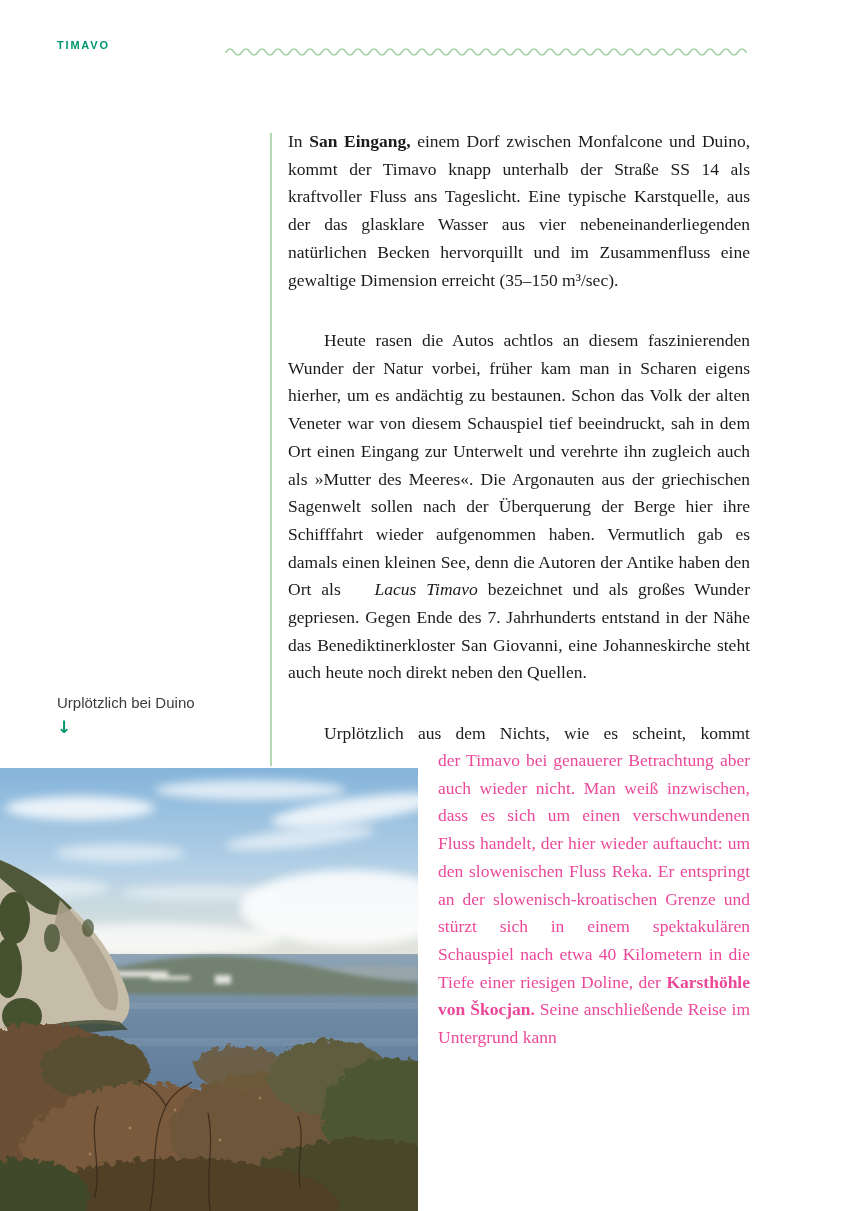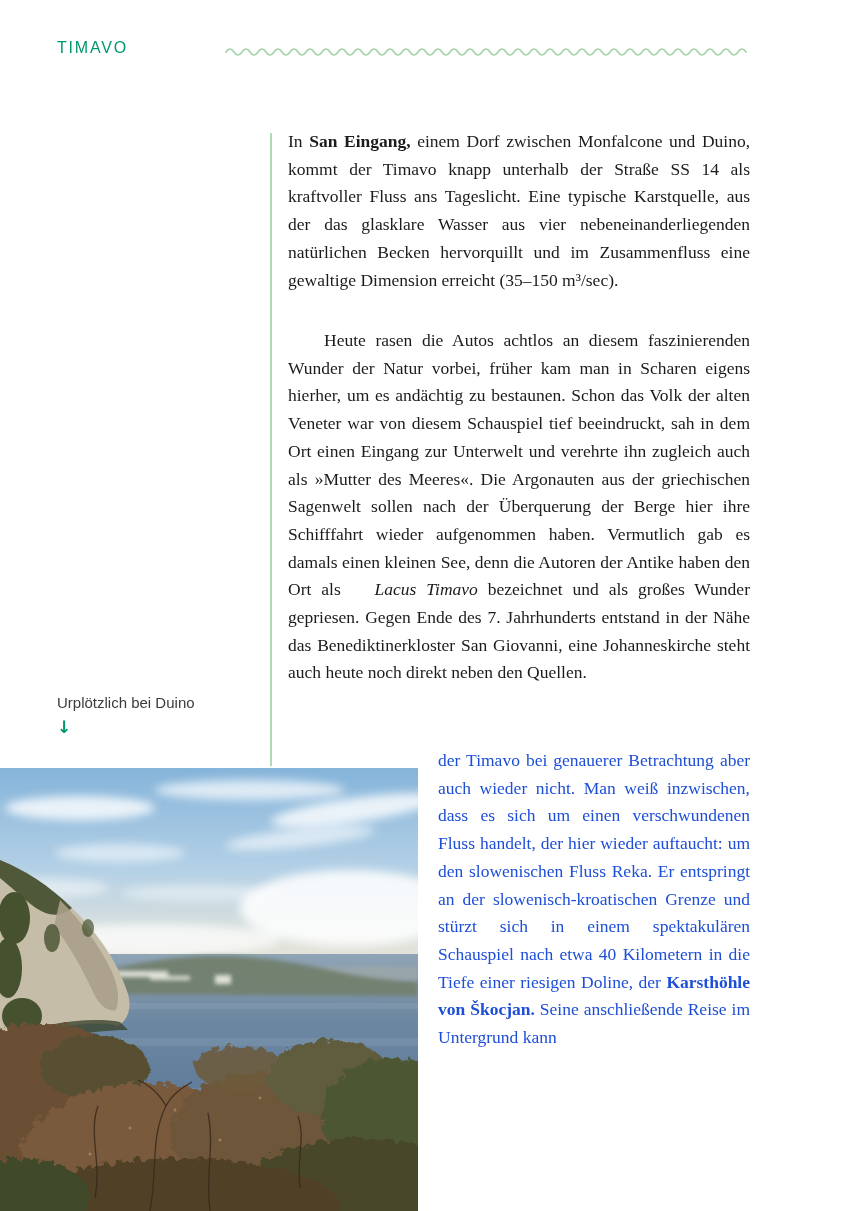--- a/index.html
+++ b/index.html
@@ -5,21 +5,21 @@
   html, body { margin: 0; padding: 0; background: #ffffff; }
   .page {
     position: relative; width: 857px; height: 1211px;
     background: #ffffff; overflow: hidden;
     font-family: "Liberation Serif", serif;
   }
   
   .running-head {
     position: absolute; left: 57px; top: 39px;
     font-family: "Liberation Sans", sans-serif;
-    font-weight: normal; font-size: 16px; letter-spacing: 1.8px;
+    font-weight: bold; font-size: 11px; letter-spacing: 1.8px;
     color: #00966e;
   }
   .wave { position: absolute; left: 225px; top: 44px; width: 522px; height: 14px; }
   
   .vrule {
     position: absolute; left: 270px; top: 133px; width: 2px; height: 633px;
     background: #b2d8b4;
   }
   
   .col-main {
@@ -30,21 +30,21 @@
   .col-main p { margin: 0 0 5px 0; overflow: hidden; }
   .p1 { height: 194px; }
   .p2 { height: 388px; }
   .p3-intro { height: 28px; text-align-last: justify; }
   .ind { text-indent: 36px; }
   .col-main b, .col-wrap b { font-weight: bold; }
   .col-main i { font-style: italic; margin-left: 24px; }
   
   .col-wrap {
     position: absolute; left: 438px; top: 747px; width: 312px; height: 333px;
-    font-size: 17.5px; line-height: 27.7px; color: #1d4ed8;
+    font-size: 17.5px; line-height: 27.7px; color: #ec4899;
     text-align: justify; hyphens: auto; -webkit-hyphens: auto; overflow: hidden;
   }
   .col-wrap p { margin: 0; }
   
   .caption {
     position: absolute; left: 57px; top: 693px;
     font-family: "Liberation Sans", sans-serif;
     font-size: 15px; color: #3c3c3c; line-height: 20px;
   }
   .caption .arrow {
@@ -63,20 +63,21 @@
 
   <svg class="wave" viewBox="0 0 522 14" aria-hidden="true">
     <path fill="none" stroke="#a3d3a6" stroke-width="1.7" stroke-linecap="round" d="M 1 8 q 4 -6 8 0 t 8 0 t 8 0 t 8 0 t 8 0 t 8 0 t 8 0 t 8 0 t 8 0 t 8 0 t 8 0 t 8 0 t 8 0 t 8 0 t 8 0 t 8 0 t 8 0 t 8 0 t 8 0 t 8 0 t 8 0 t 8 0 t 8 0 t 8 0 t 8 0 t 8 0 t 8 0 t 8 0 t 8 0 t 8 0 t 8 0 t 8 0 t 8 0 t 8 0 t 8 0 t 8 0 t 8 0 t 8 0 t 8 0 t 8 0 t 8 0 t 8 0 t 8 0 t 8 0 t 8 0 t 8 0 t 8 0 t 8 0 t 8 0 t 8 0 t 8 0 t 8 0 t 8 0 t 8 0 t 8 0 t 8 0 t 8 0 t 8 0 t 8 0 t 8 0 t 8 0 t 8 0 t 8 0 t 8 0 t 8 0"></path>
   </svg>
 
   <div class="vrule"></div>
 
   <div class="col-main">
     <p class="p1"><span>In </span><b>San Eingang,</b><span> einem Dorf zwischen Monfalcone und Duino, kommt der Timavo knapp unterhalb der Straße SS 14 als kraftvoller Fluss ans Tageslicht. Eine typische Karstquelle, aus der das glasklare Wasser aus vier nebeneinanderliegenden natürlichen Becken hervorquillt und im Zusammenfluss eine gewaltige Dimension erreicht (35–150 m³/sec).</span></p>
     <p class="p2 ind"><span>Heute rasen die Autos achtlos an diesem faszinierenden Wunder der Natur vorbei, früher kam man in Scharen eigens hierher, um es andächtig zu bestaunen. Schon das Volk der alten Veneter war von diesem Schauspiel tief beeindruckt, sah in dem Ort einen Eingang zur Unterwelt und verehrte ihn zugleich auch als »Mutter des Meeres«. Die Argonauten aus der griechischen Sagenwelt sollen nach der Überquerung der Berge hier ihre Schifffahrt wieder aufgenommen haben. Vermutlich gab es damals einen kleinen See, denn die Autoren der Antike haben den Ort als </span><i>Lacus Timavo</i><span> bezeichnet und als großes Wunder gepriesen. Gegen Ende des 7. Jahrhunderts entstand in der Nähe das Benediktinerkloster San Giovanni, eine Johanneskirche steht auch heute noch direkt neben den Quellen.</span></p>
+    <p class="p3-intro ind">Urplötzlich aus dem Nichts, wie es scheint, kommt</p>
   </div>
 
   <div class="col-wrap">
     <p><span>der Timavo bei genauerer Betrachtung aber auch wieder nicht. Man weiß inzwischen, dass es sich um einen verschwundenen Fluss handelt, der hier wieder auftaucht: um den slowenischen Fluss Reka. Er entspringt an der slowenisch-kroatischen Grenze und stürzt sich in einem spektakulären Schauspiel nach etwa 40 Kilometern in die Tiefe einer riesigen Doline, der </span><b>Karsthöhle von Škocjan.</b><span> Seine anschließende Reise im Untergrund kann</span></p>
   </div>
 
   <aside class="caption">
     <div>Urplötzlich bei Duino</div>
     <div class="arrow">↓</div>
   </aside>

